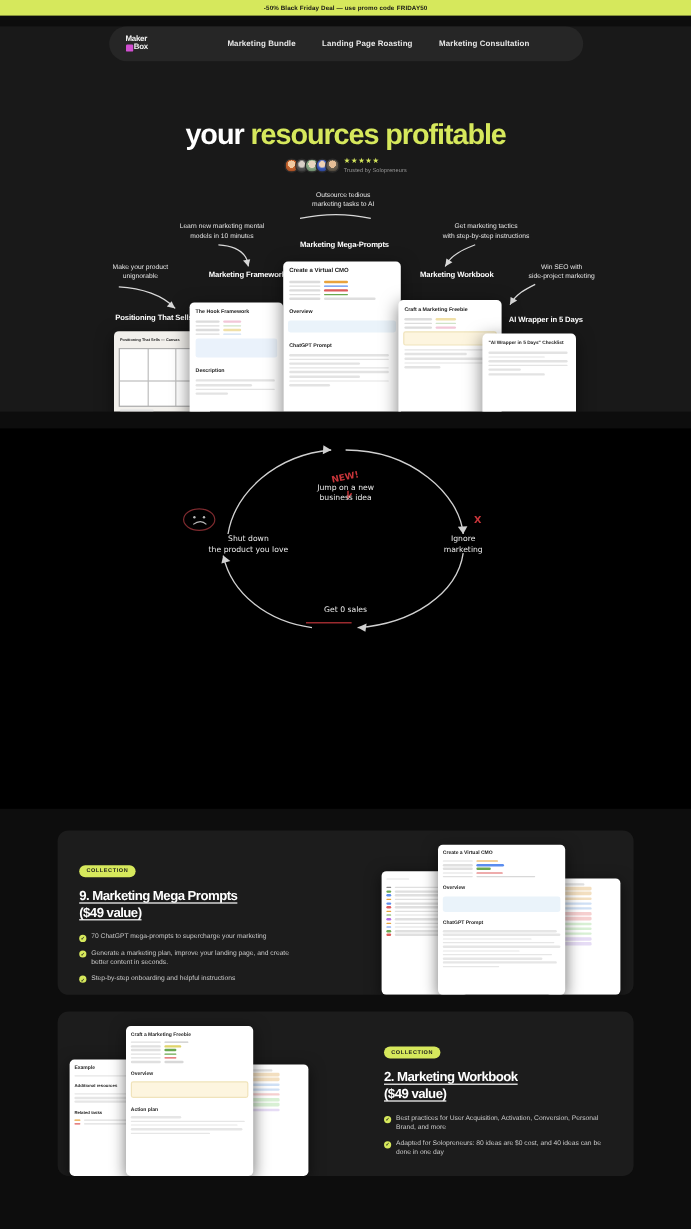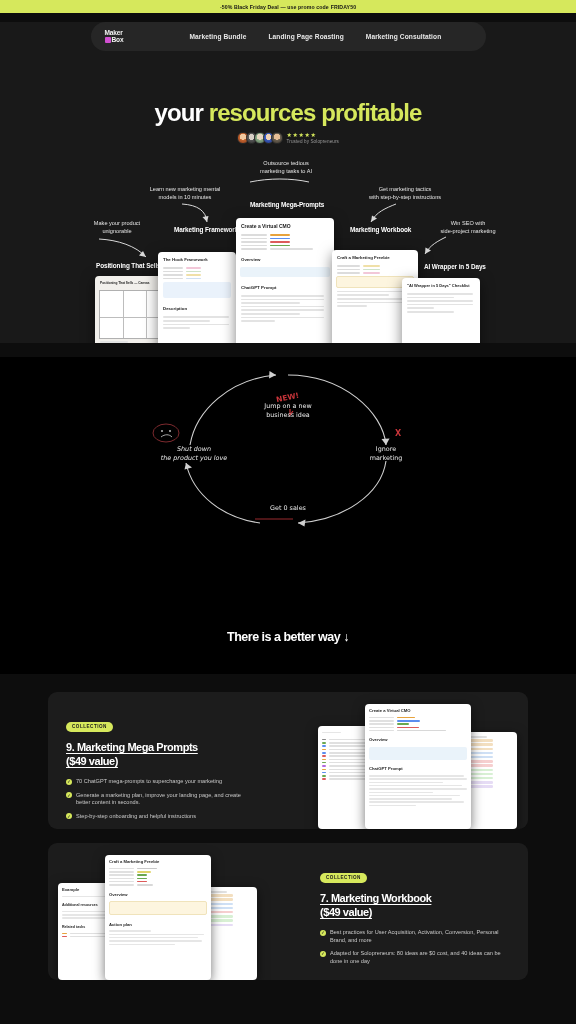--- a/index.html
+++ b/index.html
@@ -377,27 +377,26 @@
           <circle cx="32" cy="74" r="1" fill="#b9b9b9"></circle>
         <path d="M23 80 C 27 77, 31 77, 34 80" stroke="#b9b9b9" stroke-width=".9" fill="none"></path>
         <path d="M152 52 l 0 6 l 3 -4" stroke="#c8353a" stroke-width="1.2" fill="none"></path>
         <path d="M117 162 L 155 162" stroke="#9a2a2e" stroke-width="1.2" fill="none"></path>
       </svg>
       <div class="cyc-label" style="left:100px; top:24px; width:100px;margin-top:21px;">Jump on a new
 business idea</div>
       <div class="cyc-label" style="left:212px; top:88px; width:72px;">Ignore
 marketing</div>
       <div class="cyc-label" style="left:113px; top:147px; width:74px;">Get 0 sales</div>
-      <div class="cyc-label" style="left:1px; top:88px; width:110px;font-style:italic;">Shut down
+      <div class="cyc-label" style="left:14px; top:88px; width:110px;">Shut down
 the product you love</div>
       <div class="scribble" style="left:138px; top:36px; font-size:7.5px; transform:rotate(-12deg); font-family:'DejaVu Sans',sans-serif;">NEW!</div>
       <div class="scribble" style="left:257px; top:72px; font-size:8px; font-family:'DejaVu Sans',sans-serif;">X</div>
     </div>
 
-    <div class="better">There is a better way ↓</div>
   </div>
 
   <div class="collections">
 
     <div class="card left">
       <div class="pad">
         <span class="tag">COLLECTION</span>
         <h3>
           <span>9. Marketing Mega Prompts</span><br>
           <span>($49 value)</span>
@@ -531,21 +530,21 @@
           <div class="sline" style="width:90%"></div>
             <div class="sline" style="width:44%"></div>
         </div>
       </div>
     </div>
 
     <div class="card right">
       <div class="pad">
         <span class="tag">COLLECTION</span>
         <h3>
-          <span>7. Marketing Workbook</span><br>
+          <span>2. Marketing Workbook</span><br>
           <span>($49 value)</span>
         </h3>
         <div class="bullets">
           <div class="bullet">
             <span class="check">✓</span>
             <span class="txt">Best practices for User Acquisition, Activation, Conversion, Personal Brand, and more</span>
           </div>
           <div class="bullet">
             <span class="check">✓</span>
             <span class="txt">Adapted for Solopreneurs: 80 ideas are $0 cost, and 40 ideas can be done in one day</span>

